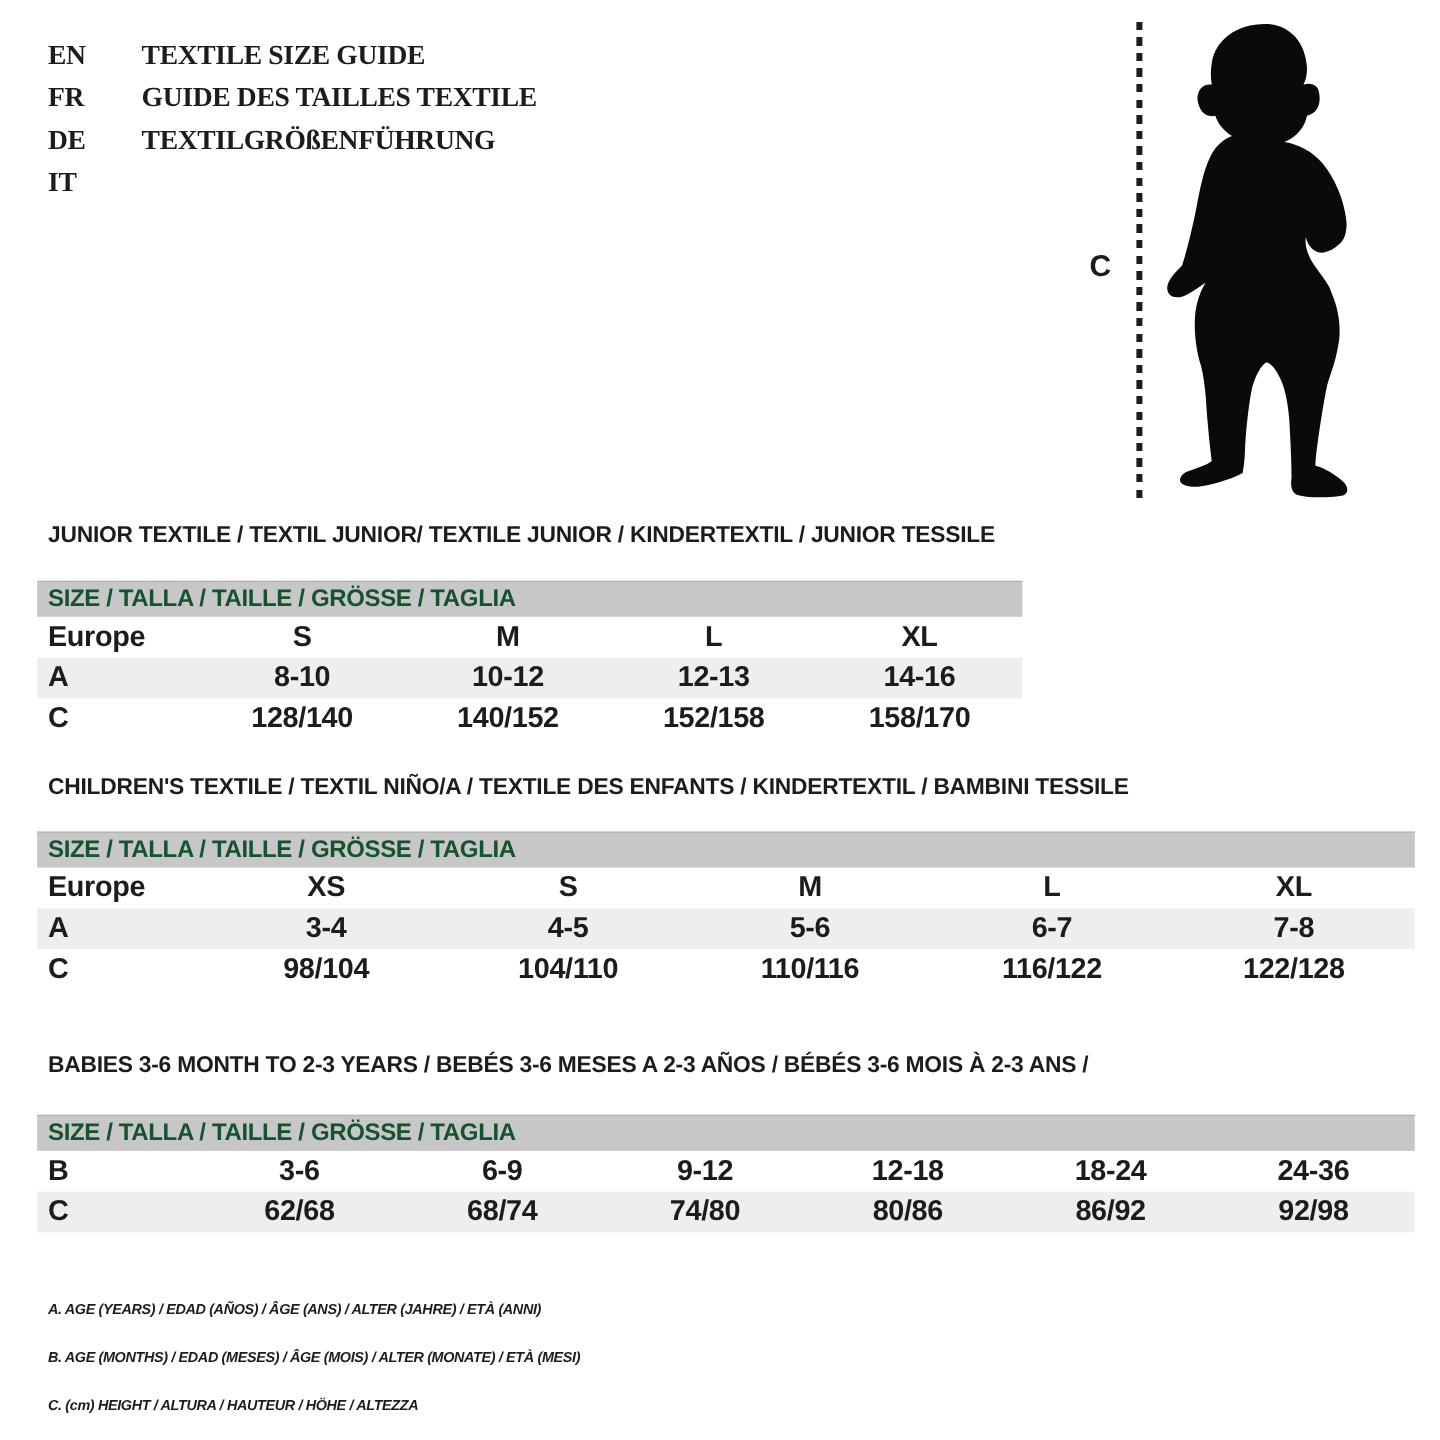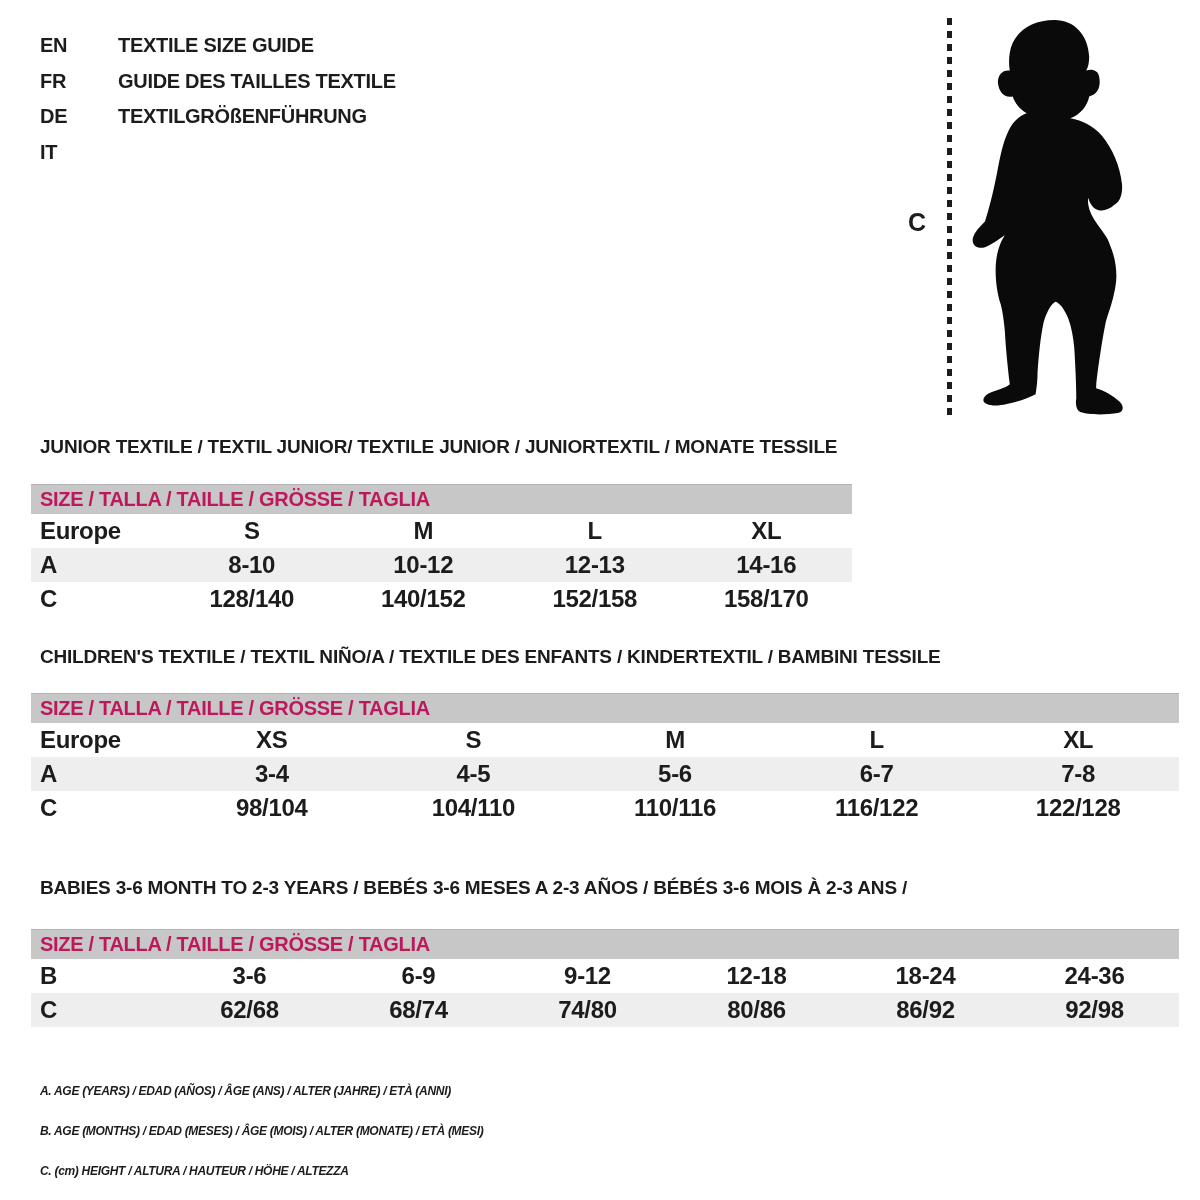--- a/index.html
+++ b/index.html
@@ -13,41 +13,41 @@
   body{
     width:1200px;height:1200px;background:#ffffff;position:relative;overflow:hidden;
     font-family:"Liberation Sans", sans-serif;font-weight:700;color:var(--text);
     letter-spacing:-0.3px;
   }
   .abs{position:absolute;}
 
   
   .lang-list{left:40px;top:28px;}
   .lang-row{display:grid;grid-template-columns:78px auto;height:35.5px;align-items:center;}
-  .lang-code,.lang-title{font-size:20px;white-space:nowrap;}
+  .lang-code,.lang-title{font-size:23px;white-space:nowrap;font-family:Liberation Serif, serif;}
 
   
   .dash-line{
     left:947px;top:18px;width:5px;height:398px;
     background:repeating-linear-gradient(to bottom, var(--text) 0 7px, transparent 7px 13px);
   }
   .figure-label{left:908px;top:208px;font-size:25px;}
   .silhouette{left:960px;top:15px;}
 
   
   .section-title{font-size:19px;white-space:nowrap;letter-spacing:-0.2px;}
   .two-line{line-height:32px;}
 
   
   .table{left:31px;}
   .t0{width:821px;}
   .t1,.t2{width:1148px;}
   .size-bar{
     height:30px;background:var(--header-bar);border-top:1px solid #b3b3b3;
-    font-size:20px;line-height:29px;padding-left:9px;color:#be185d;white-space:nowrap;
+    font-size:20px;line-height:29px;padding-left:9px;color:#14532d;white-space:nowrap;
   }
   .trow{display:grid;height:34px;align-items:center;font-size:24px;}
   .t0 .trow{grid-template-columns:135px repeat(4,1fr);}
   .t1 .trow{grid-template-columns:140px repeat(5,1fr);}
   .t2 .trow{grid-template-columns:134px repeat(6,1fr);}
   .trow.alt{background:var(--alt-row);}
   .cell{text-align:center;white-space:nowrap;}
   .cell.label{text-align:left;padding-left:9px;}
 
   
@@ -122,21 +122,21 @@
       C 37 144 40 128 46 116
       C 50 108 56 102 64 99
       C 56 94 52 88 50 82
       C 42 84 36 78 35 68
       C 35 60 40 55 47 56
       C 46 50 46 44 47 38
       C 50 18 68 5 92 5
       Z"></path>
   </svg>
 
-  <div class="abs section-title" style="left:40px;top:436px;">JUNIOR TEXTILE / TEXTIL JUNIOR/ TEXTILE JUNIOR / JUNIORTEXTIL / MONATE TESSILE</div>
+  <div class="abs section-title" style="left:40px;top:436px;">JUNIOR TEXTILE / TEXTIL JUNIOR/ TEXTILE JUNIOR / KINDERTEXTIL / JUNIOR TESSILE</div>
   <div class="abs table t0" style="top:484px;">
     <div class="size-bar">SIZE / TALLA / TAILLE / GRÖSSE / TAGLIA</div>
     <div class="trow">
       <span class="cell label">Europe</span>
       <span class="cell">S</span>
       <span class="cell">M</span>
       <span class="cell">L</span>
       <span class="cell">XL</span>
     </div>
     <div class="trow alt">

